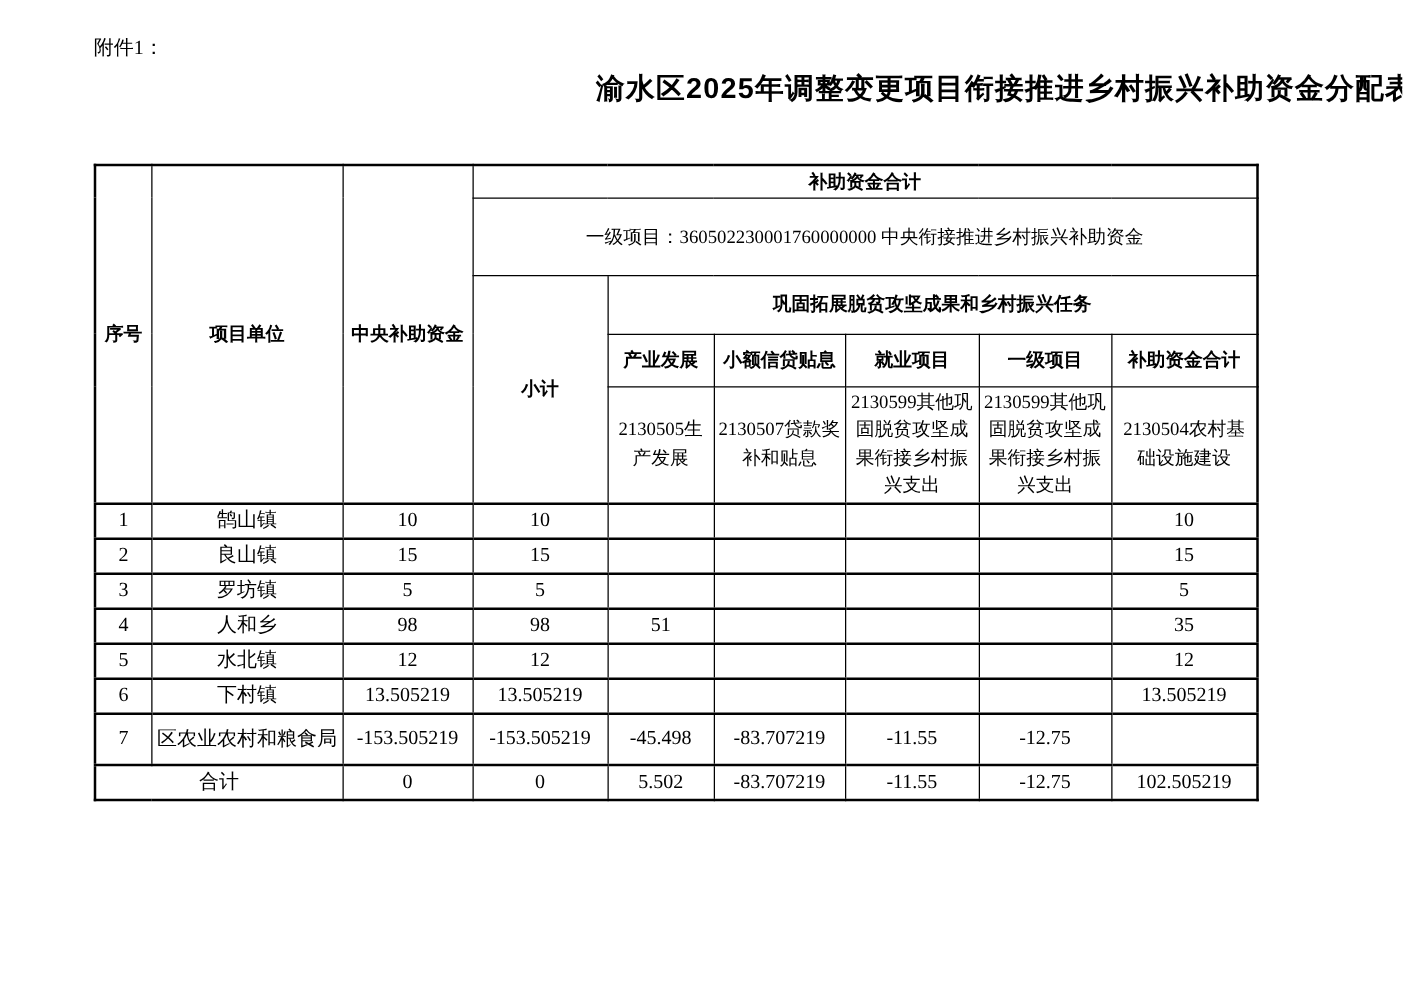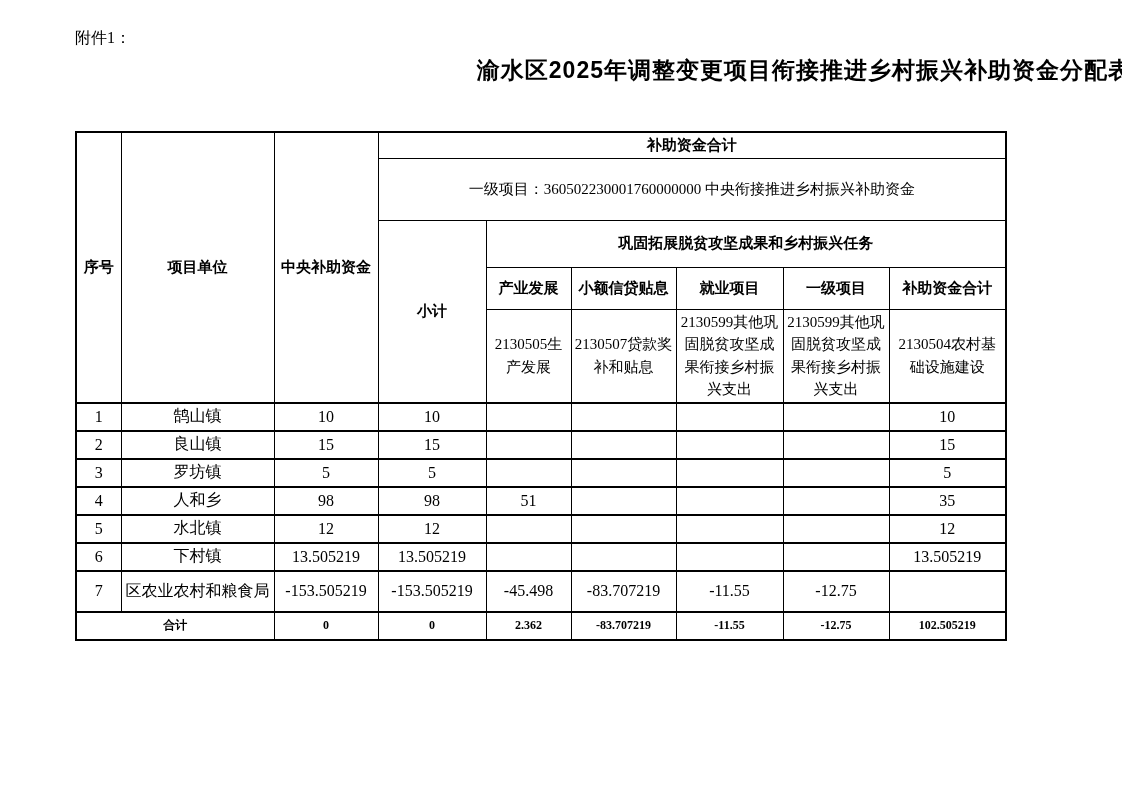--- a/index.html
+++ b/index.html
@@ -48,21 +48,21 @@
 
   tr.hr1 { height: 26px; }
   tr.hr2 { height: 62px; }
   tr.hr3 { height: 47px; }
   tr.hr4 { height: 42px; }
   tr.hr5 { height: 87px; }
   tr.data { height: 28px; }
   tr.data td { border-top-width: 2px; font-size: 16px; }
   tr.row7 { height: 41px; }
   tr.total { height: 28px; }
-  tr.total td { border-top-width: 2px; font-weight: bold; font-size: 12px; text-align: center; }
+  tr.total td { border-top-width: 2px; font-weight: normal; font-size: 16px; text-align: center; }
 </style>
 </head>
 <body>
 
 <div class="page">
   <div class="attachment">附件1：</div>
   <h1 class="title">渝水区2025年调整变更项目衔接推进乡村振兴补助资金分配表</h1>
 
   <table class="alloc">
     <colgroup>
@@ -191,21 +191,21 @@
       <td>-83.707219</td>
       <td>-11.55</td>
       <td>-12.75</td>
       <td></td>
     </tr>
 
     <tr class="total">
       <td colspan="2">合计</td>
       <td>0</td>
       <td>0</td>
-      <td>2.362</td>
+      <td>5.502</td>
       <td>-83.707219</td>
       <td>-11.55</td>
       <td>-12.75</td>
       <td>102.505219</td>
     </tr>
   </tbody>
     </table>
 </div>
 
 </body></html>

